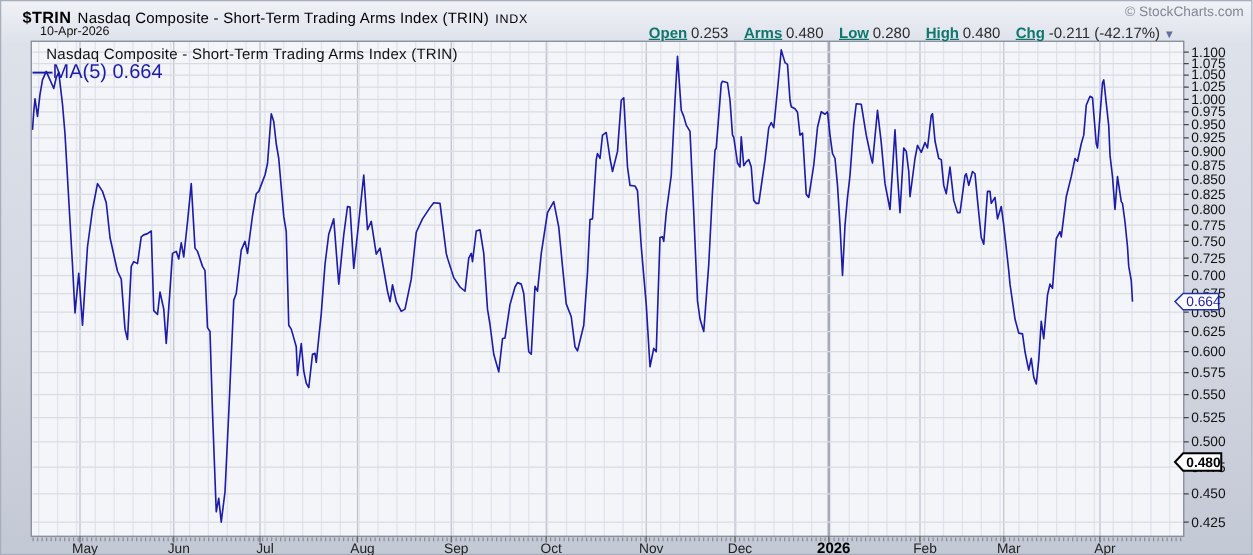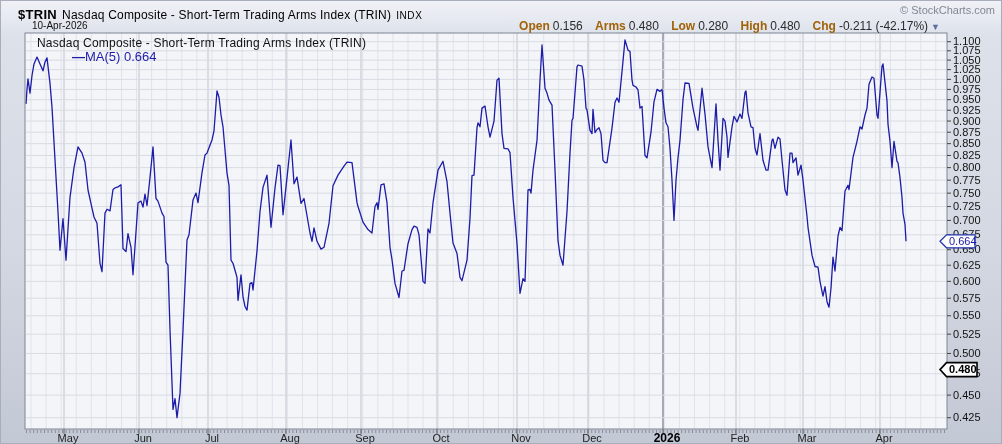--- a/index.html
+++ b/index.html
@@ -10,24 +10,24 @@
     box-shadow:inset 0 0 0 1px #a8aebc;
   }
   .abs{position:absolute;}
   #title-row{left:18px;top:5px;white-space:nowrap;color:#000;}
   #symbol{font-size:13px;font-weight:bold;letter-spacing:.3px;}
   #title-main{font-size:12px;margin-left:5px;letter-spacing:.2px;}
   #exchange{font-size:10px;margin-left:5px;letter-spacing:.6px;margin-top:16px;}
   #date-line{left:32px;top:20px;font-size:10px;color:#111;}
   #copyright{right:7px;top:4px;font-size:11px;color:#828793;}
   #quote-line{right:62px;top:19px;font-size:12px;color:#2b2b2b;white-space:nowrap;}
-  #quote-line b{color:#a16207;margin-left:9px;margin-right:3px;}
+  #quote-line b{color:#0f766e;margin-left:9px;margin-right:3px;text-decoration:underline;}
   #chg-triangle{font-size:9px;color:#5f6fa0;margin-left:3px;}
   #legend-1{left:37px;top:36px;font-size:12px;color:#101010;letter-spacing:.2px;}
-  #legend-2{left:26px;top:49px;font-size:13px;color:#1c1ca8;padding-left:46px;}
+  #legend-2{left:26px;top:49px;font-size:16px;color:#1c1ca8;}
   #legend-2 .dash{font-weight:bold;letter-spacing:-1px;margin-right:1px;}
   svg text{font-family:"Liberation Sans",sans-serif;}
 </style>
 </head>
 <body>
 
 <svg id="chart-svg" class="abs" style="left:0;top:0" width="1002" height="444" viewBox="0 0 1002 444">
     <rect x="25" y="33" width="922" height="396" fill="#f4f5f9"></rect>
     <g>
       <line x1="31" y1="33" x2="31" y2="429" stroke="#e1e3ea" stroke-width="1"></line>
@@ -225,21 +225,21 @@
     <text x="949" y="373.3979774932654" font-size="11" font-weight="bold" fill="#000">0.480</text>
   </svg>
 
 <div id="title-row" class="abs">
   <span id="symbol">$TRIN</span><span id="title-main">Nasdaq Composite - Short-Term Trading Arms Index (TRIN)</span><span id="exchange">INDX</span>
 </div>
 <div id="date-line" class="abs">10-Apr-2026</div>
 <div id="copyright" class="abs">© StockCharts.com</div>
 
 <div id="quote-line" class="abs">
-  <b style="margin-left:0">Open</b><span>0.156</span>
+  <b style="margin-left:0">Open</b><span>0.253</span>
   <b>Arms</b><span>0.480</span>
   <b>Low</b><span>0.280</span>
   <b>High</b><span>0.480</span>
   <b>Chg</b><span>-0.211 (-42.17%)</span><span id="chg-triangle">▼</span>
 </div>
 
 <div id="legend-1" class="abs">Nasdaq Composite - Short-Term Trading Arms Index (TRIN)</div>
 <div id="legend-2" class="abs"><span class="dash">—</span><span>MA(5) 0.664</span></div>
 
 </body></html>

